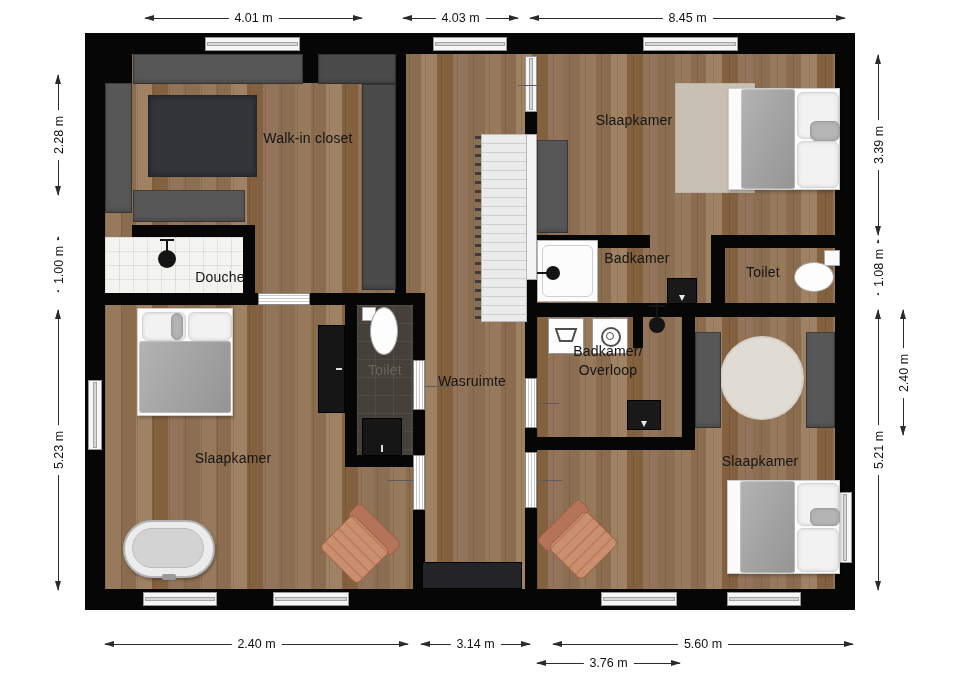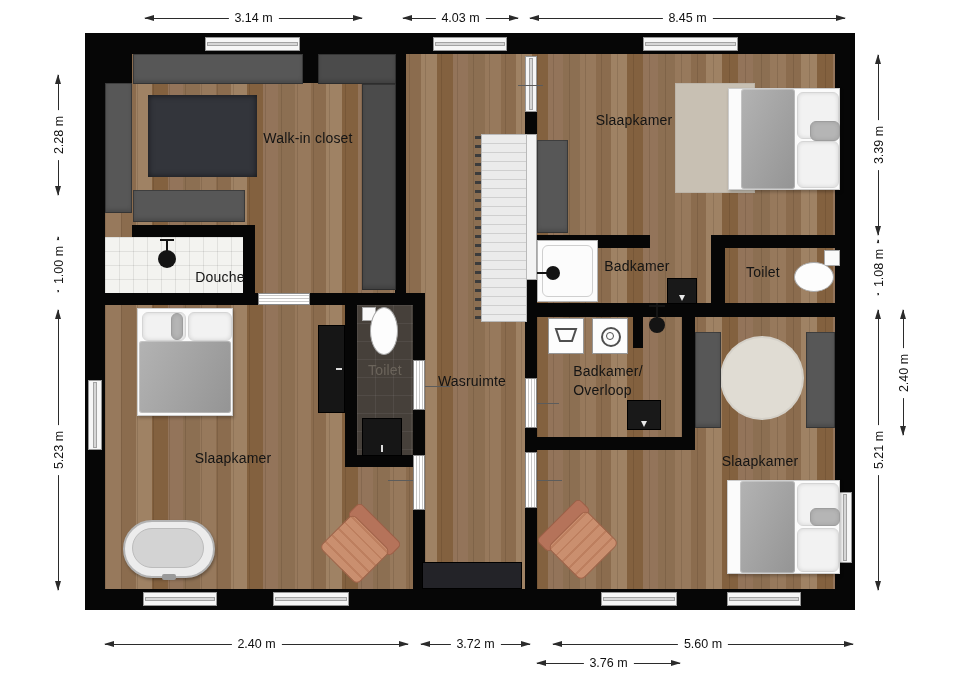--- a/index.html
+++ b/index.html
@@ -188,42 +188,42 @@
   <div class="label" style="left:634px;top:120px">Slaapkamer</div>
 
   <div class="tray" style="left:537px;top:240px;width:61px;height:62px">
       <div></div>
     </div>
   <div class="sline" style="left:537px;top:272px;width:11px;height:2px"></div>
   <div class="shead" style="left:546px;top:266px;width:14px;height:14px"></div>
   <div class="mat" style="left:667px;top:278px;width:30px;height:26px">
       <div class="arr"></div>
     </div>
-  <div class="label" style="left:637px;top:266px">Badkamer</div>
+  <div class="label" style="left:637px;top:258px">Badkamer</div>
 
   <div class="fixwhite" style="left:824px;top:250px;width:16px;height:16px"></div>
   <div class="bowl" style="left:794px;top:262px;width:40px;height:30px"></div>
   <div class="label" style="left:763px;top:272px">Toilet</div>
 
   <div class="app" style="left:548px;top:318px;width:36px;height:36px">
     <svg width="34" height="34" viewBox="0 0 34 34">
       <path d="M7 10 L27 10 L23 22 L11 22 Z" fill="none" stroke="#4f4f4f" stroke-width="2"></path>
     </svg>
   </div>
   <div class="app" style="left:592px;top:318px;width:36px;height:36px">
     <div class="drum" style="left:8px;top:8px;width:16px;height:16px"></div>
     <div class="drum" style="left:13px;top:13px;width:6px;height:6px;border-width:1px"></div>
   </div>
   <div class="sline" style="left:656px;top:303px;width:2px;height:16px"></div>
   <div class="sline" style="left:649px;top:305px;width:16px;height:2px"></div>
   <div class="shead" style="left:649px;top:317px;width:16px;height:16px"></div>
   <div class="mat" style="left:627px;top:400px;width:34px;height:30px">
       <div class="arr"></div>
     </div>
-  <div class="label" style="left:608px;top:381px;line-height:19px">
+  <div class="label" style="left:608px;top:361px;text-align:center;line-height:19px">
     <span style="display:block">Badkamer/</span>
     <span style="display:block">Overloop</span>
   </div>
 
   <div class="rround" style="left:720px;top:336px;width:84px;height:84px"></div>
   <div class="gray" style="left:695px;top:332px;width:26px;height:96px"></div>
   <div class="gray" style="left:806px;top:332px;width:29px;height:96px"></div>
   <div class="bedbase" style="left:727px;top:480px;width:113px;height:94px"></div>
   <div class="duvet" style="left:740px;top:481px;width:55px;height:92px"></div>
   <div class="pillow" style="left:797px;top:483px;width:40px;height:41px"></div>
@@ -249,84 +249,84 @@
   </div>
   <div class="chair" style="left:326px;top:512px;width:66px;height:66px;transform:rotate(45deg)">
     <div class="back"></div>
     <div class="seat"></div>
   </div>
   <div class="label" style="left:233px;top:458px">Slaapkamer</div>
 
   <div class="dim-h" style="left:145px;top:18px;width:217px">
     <i class="a1"></i>
       <i class="a2"></i>
+    <span>4.01 m</span>
+  </div>
+  <div class="dim-h" style="left:403px;top:18px;width:115px">
+    <i class="a1"></i>
+      <i class="a2"></i>
+    <span>4.03 m</span>
+  </div>
+  <div class="dim-h" style="left:530px;top:18px;width:315px">
+    <i class="a1"></i>
+      <i class="a2"></i>
+    <span>8.45 m</span>
+  </div>
+
+  <div class="dim-h" style="left:105px;top:644px;width:303px">
+    <i class="a1"></i>
+      <i class="a2"></i>
+    <span>2.40 m</span>
+  </div>
+  <div class="dim-h" style="left:421px;top:644px;width:109px">
+    <i class="a1"></i>
+      <i class="a2"></i>
     <span>3.14 m</span>
   </div>
-  <div class="dim-h" style="left:403px;top:18px;width:115px">
-    <i class="a1"></i>
-      <i class="a2"></i>
-    <span>4.03 m</span>
-  </div>
-  <div class="dim-h" style="left:530px;top:18px;width:315px">
-    <i class="a1"></i>
-      <i class="a2"></i>
-    <span>8.45 m</span>
-  </div>
-
-  <div class="dim-h" style="left:105px;top:644px;width:303px">
+  <div class="dim-h" style="left:553px;top:644px;width:300px">
+    <i class="a1"></i>
+      <i class="a2"></i>
+    <span>5.60 m</span>
+  </div>
+  <div class="dim-h" style="left:537px;top:663px;width:143px">
+    <i class="a1"></i>
+      <i class="a2"></i>
+    <span>3.76 m</span>
+  </div>
+
+  <div class="dim-v" style="left:58px;top:75px;height:120px">
+    <i class="a1"></i>
+      <i class="a2"></i>
+    <span>2.28 m</span>
+  </div>
+  <div class="dim-v" style="left:58px;top:237px;height:55px">
+    <i class="a1"></i>
+      <i class="a2"></i>
+    <span>1.00 m</span>
+  </div>
+  <div class="dim-v" style="left:58px;top:310px;height:280px">
+    <i class="a1"></i>
+      <i class="a2"></i>
+    <span>5.23 m</span>
+  </div>
+
+  <div class="dim-v" style="left:878px;top:55px;height:180px">
+    <i class="a1"></i>
+      <i class="a2"></i>
+    <span>3.39 m</span>
+  </div>
+  <div class="dim-v" style="left:878px;top:240px;height:55px">
+    <i class="a1"></i>
+      <i class="a2"></i>
+    <span>1.08 m</span>
+  </div>
+  <div class="dim-v" style="left:878px;top:310px;height:280px">
+    <i class="a1"></i>
+      <i class="a2"></i>
+    <span>5.21 m</span>
+  </div>
+  <div class="dim-v" style="left:903px;top:310px;height:125px">
     <i class="a1"></i>
       <i class="a2"></i>
     <span>2.40 m</span>
   </div>
-  <div class="dim-h" style="left:421px;top:644px;width:109px">
-    <i class="a1"></i>
-      <i class="a2"></i>
-    <span>3.72 m</span>
-  </div>
-  <div class="dim-h" style="left:553px;top:644px;width:300px">
-    <i class="a1"></i>
-      <i class="a2"></i>
-    <span>5.60 m</span>
-  </div>
-  <div class="dim-h" style="left:537px;top:663px;width:143px">
-    <i class="a1"></i>
-      <i class="a2"></i>
-    <span>3.76 m</span>
-  </div>
-
-  <div class="dim-v" style="left:58px;top:75px;height:120px">
-    <i class="a1"></i>
-      <i class="a2"></i>
-    <span>2.28 m</span>
-  </div>
-  <div class="dim-v" style="left:58px;top:237px;height:55px">
-    <i class="a1"></i>
-      <i class="a2"></i>
-    <span>1.00 m</span>
-  </div>
-  <div class="dim-v" style="left:58px;top:310px;height:280px">
-    <i class="a1"></i>
-      <i class="a2"></i>
-    <span>5.23 m</span>
-  </div>
-
-  <div class="dim-v" style="left:878px;top:55px;height:180px">
-    <i class="a1"></i>
-      <i class="a2"></i>
-    <span>3.39 m</span>
-  </div>
-  <div class="dim-v" style="left:878px;top:240px;height:55px">
-    <i class="a1"></i>
-      <i class="a2"></i>
-    <span>1.08 m</span>
-  </div>
-  <div class="dim-v" style="left:878px;top:310px;height:280px">
-    <i class="a1"></i>
-      <i class="a2"></i>
-    <span>5.21 m</span>
-  </div>
-  <div class="dim-v" style="left:903px;top:310px;height:125px">
-    <i class="a1"></i>
-      <i class="a2"></i>
-    <span>2.40 m</span>
-  </div>
 
 </div>
 
 </body></html>

